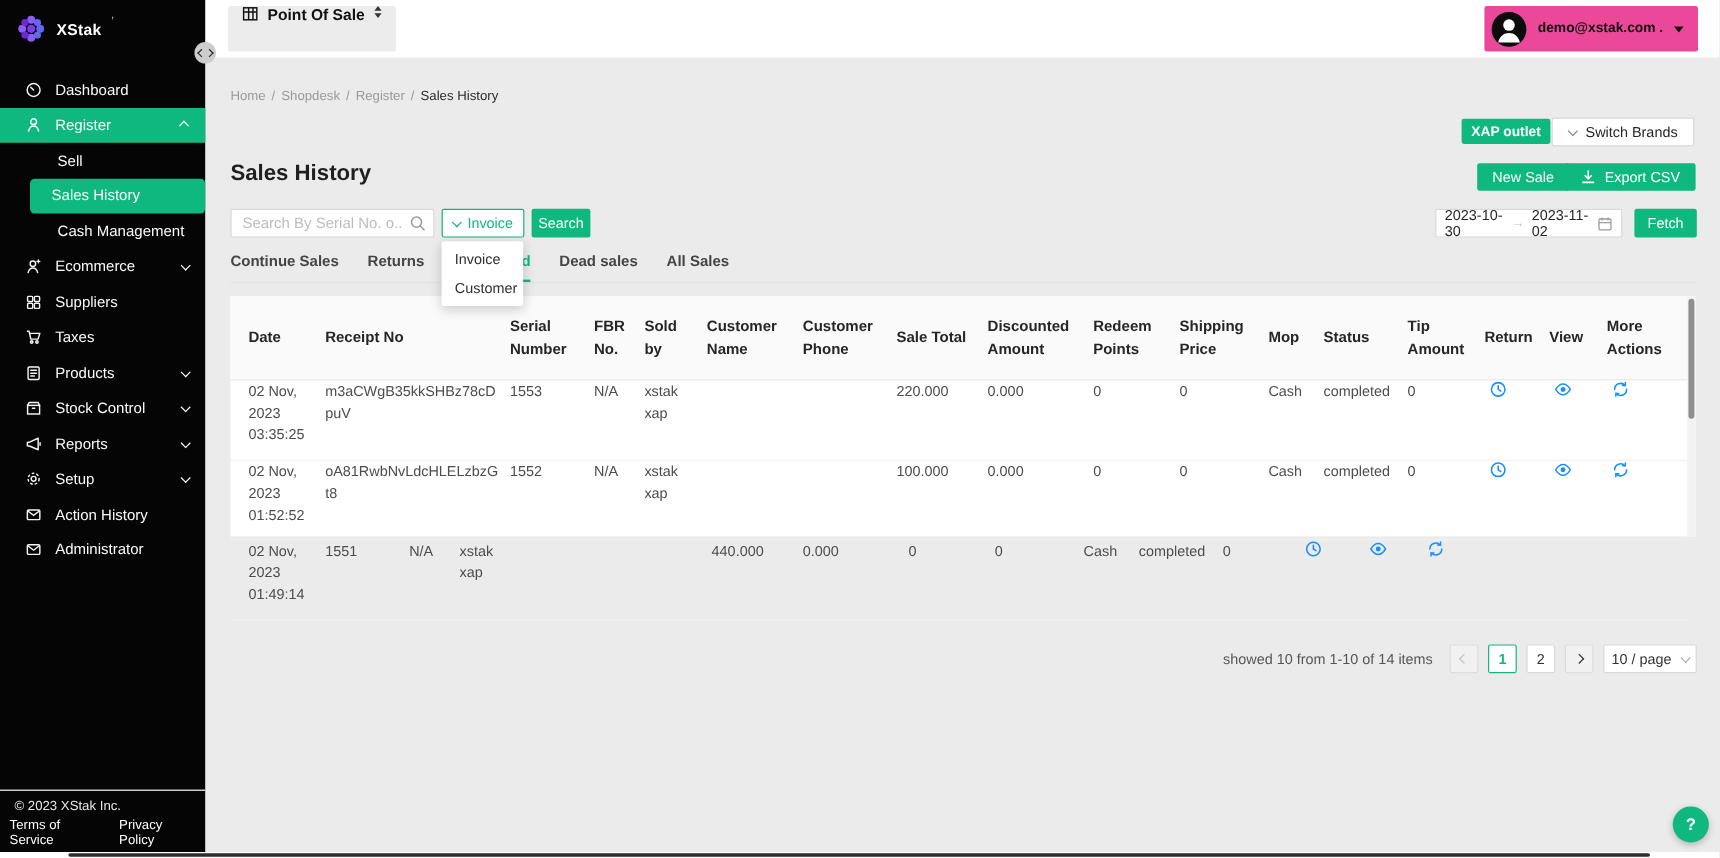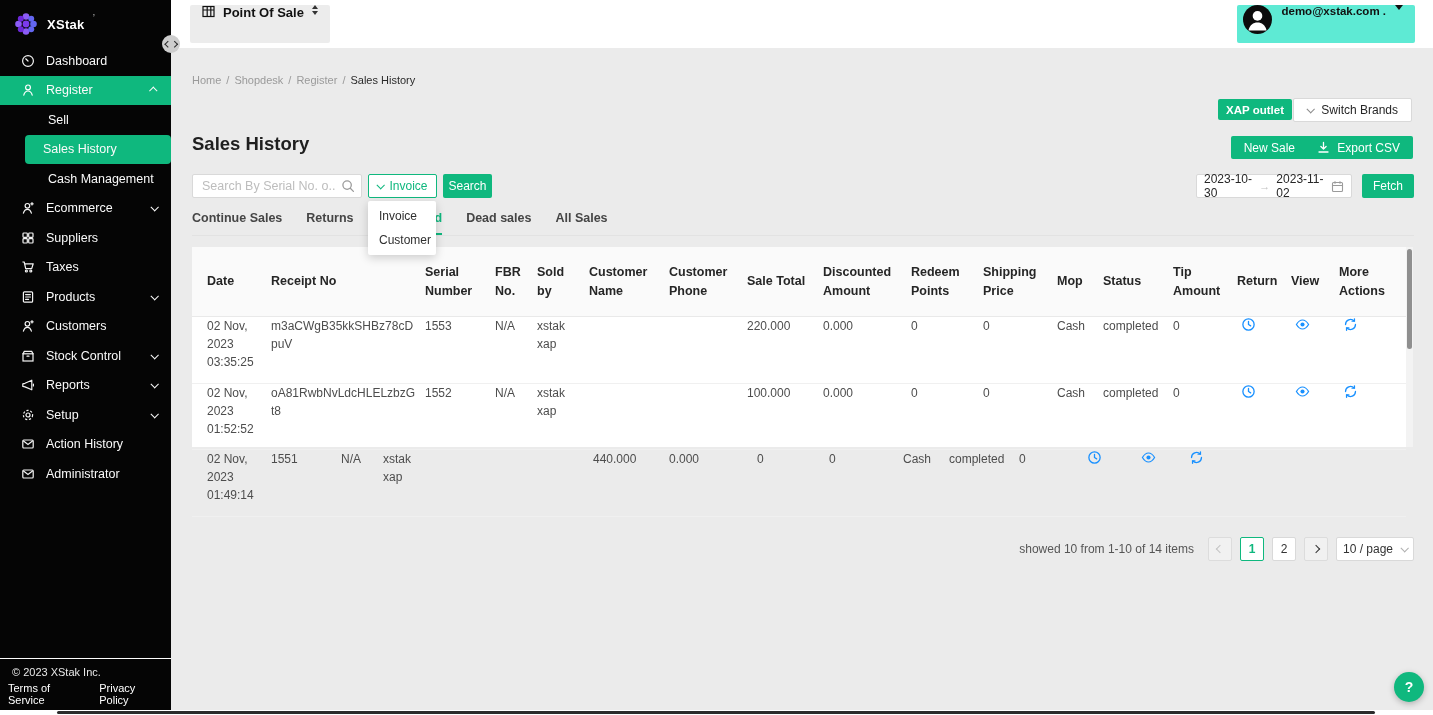--- a/index.html
+++ b/index.html
@@ -10,41 +10,41 @@
   .chev.down{transform:rotate(45deg) translateY(-1px)}
   .chev.up{transform:rotate(-135deg) translateY(-1px)}
   .chev.left{transform:rotate(135deg)}
   .chev.right{transform:rotate(-45deg)}
   svg{display:block}
   
   .sidebar{position:absolute;left:0;top:0;bottom:0;width:171px;background:#050505;color:#fafafa;z-index:10}
   .logo{display:flex;align-items:center;gap:8px;padding:11px 0 9px 13px;cursor:pointer}
   .logo-text{font-size:13px;font-weight:700;letter-spacing:.3px;color:#fff}
   .logo-mark{font-size:10px;color:#bbb;align-self:flex-start;margin-top:2px}
-  .menu{margin-top:0}
+  .menu{margin-top:14px}
   .mi{height:29.5px;display:flex;align-items:center;gap:11px;padding:0 14px 0 20px;font-size:12.5px;cursor:pointer}
   .mi .ic{width:15px;display:flex;justify-content:center}
   .mi .grow{flex:1}
   .mi.active{background:#0fb87e}
   .smi{height:29.5px;display:flex;align-items:center;padding:0 10px 0 48px;font-size:12.5px;cursor:pointer}
   .smi.active{background:#0fb87e;border-radius:4px;margin-left:25px;padding-left:18px}
   .sb-footer{position:absolute;left:0;right:0;bottom:7px;border-top:1px solid #fdfdfd;padding:7px 8px 2px 8px}
   .sb-copy{font-size:11px;color:#e8e8e8;padding-left:4px}
   .sb-links{display:flex;gap:15px;margin-top:4px}
   .sb-links span{font-size:11px;color:#fff;cursor:pointer}
   
   .topbar{position:absolute;left:171px;right:0;top:0;height:48px;background:#fff;z-index:8}
   .pos-select{position:absolute;left:19px;top:5px;height:38px;background:#ececec;border-radius:2px;
               display:flex;align-items:flex-start;gap:8px;padding:0 12px;cursor:pointer}
   .pos-select .lbl{font-size:13px;font-weight:700;color:#111}
   .updown{display:flex;flex-direction:column;gap:2px}
   .tri-up{width:0;height:0;border-left:3.5px solid transparent;border-right:3.5px solid transparent;border-bottom:4.5px solid #333}
   .tri-down{width:0;height:0;border-left:3.5px solid transparent;border-right:3.5px solid transparent;border-top:4.5px solid #333}
-  .user-pill{position:absolute;right:18px;top:5px;height:38px;background:#5eead4;border-radius:2px;
-             display:flex;gap:9px;padding:0 12px 0 6px;cursor:pointer}
+  .user-pill{position:absolute;right:18px;top:5px;height:38px;background:#ec4899;border-radius:2px;
+             display:flex;align-items:center;gap:9px;padding:0 12px 0 6px;cursor:pointer}
   .avatar{width:29px;height:29px;border-radius:50%;background:#0c0c0c;display:flex;align-items:center;justify-content:center;overflow:hidden}
   .user-pill .email{font-size:11.5px;font-weight:700;color:#111}
   .caret{width:0;height:0;border-left:4.5px solid transparent;border-right:4.5px solid transparent;border-top:5.5px solid #111}
   .collapse-btn{position:absolute;left:162px;top:35px;width:18px;height:18px;border-radius:50%;background:#cdcdcd;
                 display:flex;align-items:center;justify-content:center;gap:1px;z-index:30;color:#2b2b2b;cursor:pointer}
   .collapse-btn .chev{width:3.5px;height:3.5px;border-width:1.2px}
   
   .main{position:absolute;left:171px;top:48px;right:0;bottom:0;background:#ebebeb}
   .breadcrumb{position:absolute;left:21px;top:26px;font-size:11px;color:#9a9a9a;display:flex;gap:5px}
   .breadcrumb .crumb{cursor:pointer}
@@ -198,30 +198,20 @@
             <rect x="2.4" y="1.8" width="9.2" height="10.4" rx="1"></rect>
             <path d="M4.6 4.6h4.8M4.6 7h4.8M4.6 9.4h3" stroke-linecap="round"></path>
           </svg>
         </span>
       <span class="grow">Products</span>
       <span class="chev down"></span>
     </div>
     <div class="mi">
       <span class="ic">
           <svg width="14" height="14" viewBox="0 0 14 14" fill="none" stroke="#f5f5f5" stroke-width="1.2">
-            <circle cx="6.4" cy="4.8" r="2.3"></circle>
-            <path d="M2.4 12.2c.7-2.6 2.2-3.9 4-3.9s3.3 1.3 4 3.9" stroke-linecap="round"></path>
-            <path d="M11 1.6v2.4M9.8 2.8h2.4" stroke-linecap="round"></path>
-          </svg>
-        </span>
-      <span class="grow">Customers</span>
-    </div>
-    <div class="mi">
-      <span class="ic">
-          <svg width="14" height="14" viewBox="0 0 14 14" fill="none" stroke="#f5f5f5" stroke-width="1.2">
             <rect x="2" y="4.8" width="10" height="7.2"></rect>
             <path d="M2 4.8l1.3-2.4h7.4L12 4.8M6 7.2h2" stroke-linecap="round"></path>
           </svg>
         </span>
       <span class="grow">Stock Control</span>
       <span class="chev down"></span>
     </div>
     <div class="mi">
       <span class="ic">
           <svg width="14" height="14" viewBox="0 0 14 14" fill="none" stroke="#f5f5f5" stroke-width="1.2">

